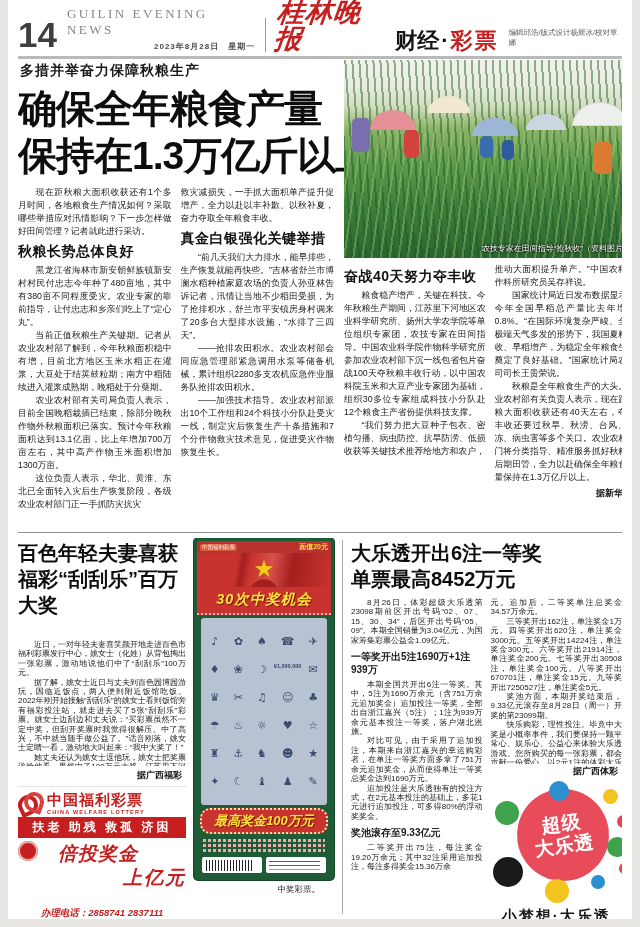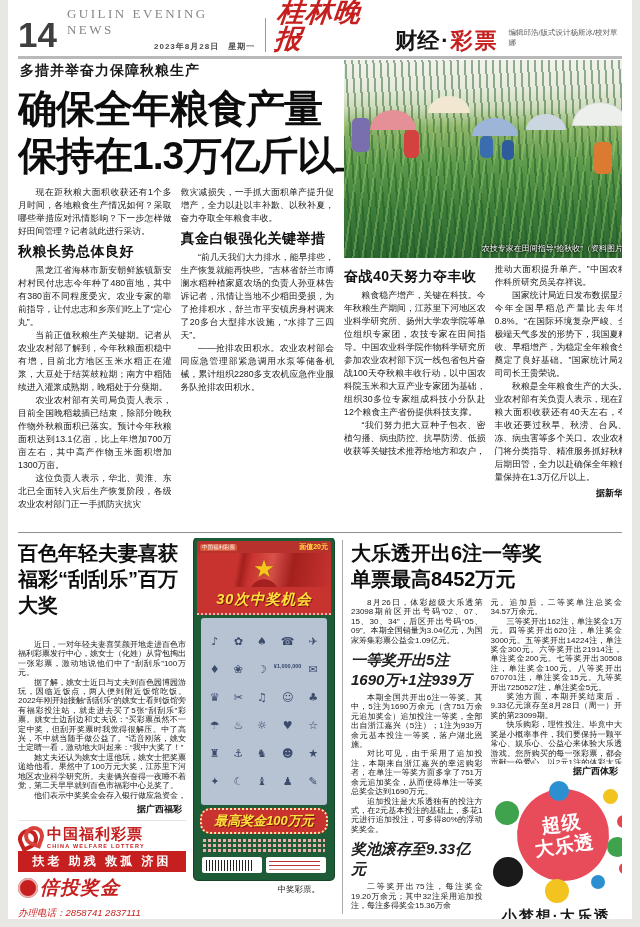--- a/index.html
+++ b/index.html
@@ -55,37 +55,37 @@
   .vr{width:1px;background:#aaa;margin:2px 8px 6px 6px;}
   .br{flex:1;display:flex;flex-direction:column;}
   h2.subhead2{margin:2px 0 6px;font-size:20px;line-height:1.3;font-weight:900;color:#0d0d0d;letter-spacing:0;}
   .bl-text{width:168px;display:flex;flex-direction:column;overflow:hidden;}
   .bl-text .col,.br .col{font-size:8px;line-height:9.4px;}
   .bl-text .textflow{flex:1;overflow:hidden;margin-top:16px;}
   .br .cols2{flex:1;display:flex;gap:8px;overflow:hidden;}
   .br .colA{flex:1;overflow:hidden;}
   .br .colB{flex:1;display:flex;flex-direction:column;overflow:hidden;}
   .br .colB .textflow{flex:1;overflow:hidden;}
-  .br h3{font-size:15px;margin:5px 0 4px;line-height:1.3;font-style:italic;}
+  .br h3{font-size:10px;margin:5px 0 4px;line-height:1.3;}
   
   .ad{margin-top:4px;border-top:1px solid #e5e5e5;padding-top:4px;}
   .ad-toprow{display:flex;align-items:center;gap:5px;}
   .ribbon{width:24px;height:24px;position:relative;flex:0 0 auto;}
   .ribbon i{position:absolute;border:4px solid #c5201f;border-radius:50% 50% 50% 0;width:12px;height:12px;display:block;}
   .ribbon i:first-child{left:0;top:4px;transform:rotate(-25deg);}
   .ribbon i:last-child{left:6px;top:1px;border-radius:50% 50% 0 50%;transform:rotate(20deg);border-color:#d8423c;}
   .ad-brandcol{flex:1;}
   .ad-cn{font-size:15px;font-weight:900;color:#c5201f;letter-spacing:1px;line-height:1.1;}
   .ad-en{font-size:5.5px;font-weight:bold;color:#c5201f;letter-spacing:1.2px;}
   .ad-slogan{margin-top:2px;background:#c5201f;color:#fff;font-weight:900;font-size:12px;text-align:center;letter-spacing:3px;padding:2px 0;}
-  .promo-row{display:flex;align-items:center;gap:2px;margin-top:3px;}
+  .promo-row{display:flex;gap:20px;margin-top:3px;}
   .seal{width:20px;height:20px;border-radius:50%;background:#c5201f;flex:0 0 auto;box-shadow:inset 0 0 0 2px #e9b0ad;}
   .promo1{font-size:19px;font-weight:900;font-style:italic;color:#c5201f;letter-spacing:1px;}
   .promo2{font-size:19px;font-weight:900;font-style:italic;color:#c5201f;text-align:right;letter-spacing:2px;margin-top:-2px;}
-  .phone{font-size:9.5px;font-weight:normal;font-style:italic;color:#c5201f;margin-top:6px;}
+  .phone{font-size:9.5px;font-weight:bold;font-style:italic;color:#c5201f;margin-top:16px;text-align:center;}
   
   .bl-ticket{width:140px;display:flex;flex-direction:column;}
   .ticket{background:#1d5c37;border-radius:4px;padding:3px;height:336px;display:flex;flex-direction:column;box-shadow:0 0 0 1px #134426;}
   .t-top{display:flex;justify-content:space-between;align-items:center;background:#b8322d;border-radius:2px 2px 0 0;padding:1px 3px;}
   .t-brand{font-size:5.5px;color:#fff;background:#d85a3a;padding:0 2px;border-radius:2px;}
   .t-price{font-size:7px;color:#ffd83a;font-weight:bold;}
   .t-curtain{position:relative;height:34px;background:
      radial-gradient(circle at 50% 120%, #a3201f 18%, transparent 19%),
      linear-gradient(100deg,#c8332f 0 30%,#a3201f 34%,#c8332f 40%,#d8514a 55%,#a3201f 70%,#c8332f 100%);}
   .t-star{position:absolute;left:50%;top:4px;transform:translateX(-50%);font-size:24px;color:#f6c81c;text-shadow:0 0 2px #8f5c00;line-height:1;}
@@ -135,20 +135,21 @@
               <p>黑龙江省海林市新安朝鲜族镇新安村村民付忠志今年种了480亩地，其中有380亩不同程度受灾。农业专家的靠前指导，让付忠志和乡亲们吃上了“定心丸”。</p>
               <p>当前正值秋粮生产关键期。记者从农业农村部了解到，今年秋粮面积稳中有增，目前北方地区玉米水稻正在灌浆，大豆处于结荚鼓粒期；南方中稻陆续进入灌浆成熟期，晚稻处于分蘖期。</p>
               <p>农业农村部有关司局负责人表示，目前全国晚稻栽插已结束，除部分晚秋作物外秋粮面积已落实。预计今年秋粮面积达到13.1亿亩，比上年增加700万亩左右，其中高产作物玉米面积增加1300万亩。</p>
               <p>这位负责人表示，华北、黄淮、东北已全面转入灾后生产恢复阶段，各级农业农村部门正一手抓防灾抗灾</p>
             </div>
         <div class="col">
               <p class="ni">救灾减损失，一手抓大面积单产提升促增产，全力以赴以丰补歉、以秋补夏，奋力夺取全年粮食丰收。</p>
               <h3>真金白银强化关键举措</h3>
               <p>“前几天我们大力排水，能早排些，生产恢复就能再快些。”吉林省舒兰市博澜水稻种植家庭农场的负责人孙亚林告诉记者，汛情让当地不少稻田受损，为了抢排积水，舒兰市平安镇房身村调来了20多台大型排水设施，“水排了三四天”。</p>
               <p>——抢排农田积水。农业农村部会同应急管理部紧急调用水泵等储备机械，累计组织2280多支农机应急作业服务队抢排农田积水。</p>
+              <p>——加强技术指导。农业农村部派出10个工作组和24个科技小分队赴受灾一线，制定灾后恢复生产十条措施和7个分作物救灾技术意见，促进受灾作物恢复生长。</p>
             </div>
       </div>
     </div>
     <div class="main-right">
       <figure class="photo">
         <div class="corn1"></div>
         <div class="corn2"></div>
         <div class="fig fig-purple"></div>
         <div class="fig fig-red"></div>
         <div class="fig fig-blue1"></div>
@@ -201,20 +202,21 @@
             <span class="ad-brandcol">
               <span class="ad-cn">中国福利彩票</span>
               <div class="ad-en">CHINA WELFARE LOTTERY</div>
             </span>
           </div>
           <div class="ad-slogan">扶老 助残 救孤 济困</div>
           <div class="promo-row">
             <span class="seal"></span>
             <span class="promo1">倍投奖金</span>
           </div>
+          <div class="promo2">上亿元</div>
           <div class="phone">办理电话：2858741 2837111</div>
         </div>
       </div>
       <div class="bl-ticket">
         <div class="ticket">
           <div class="t-top">
             <span class="t-brand">中国福利彩票</span>
             <span class="t-price">面值20元</span>
           </div>
           <div class="t-curtain">

